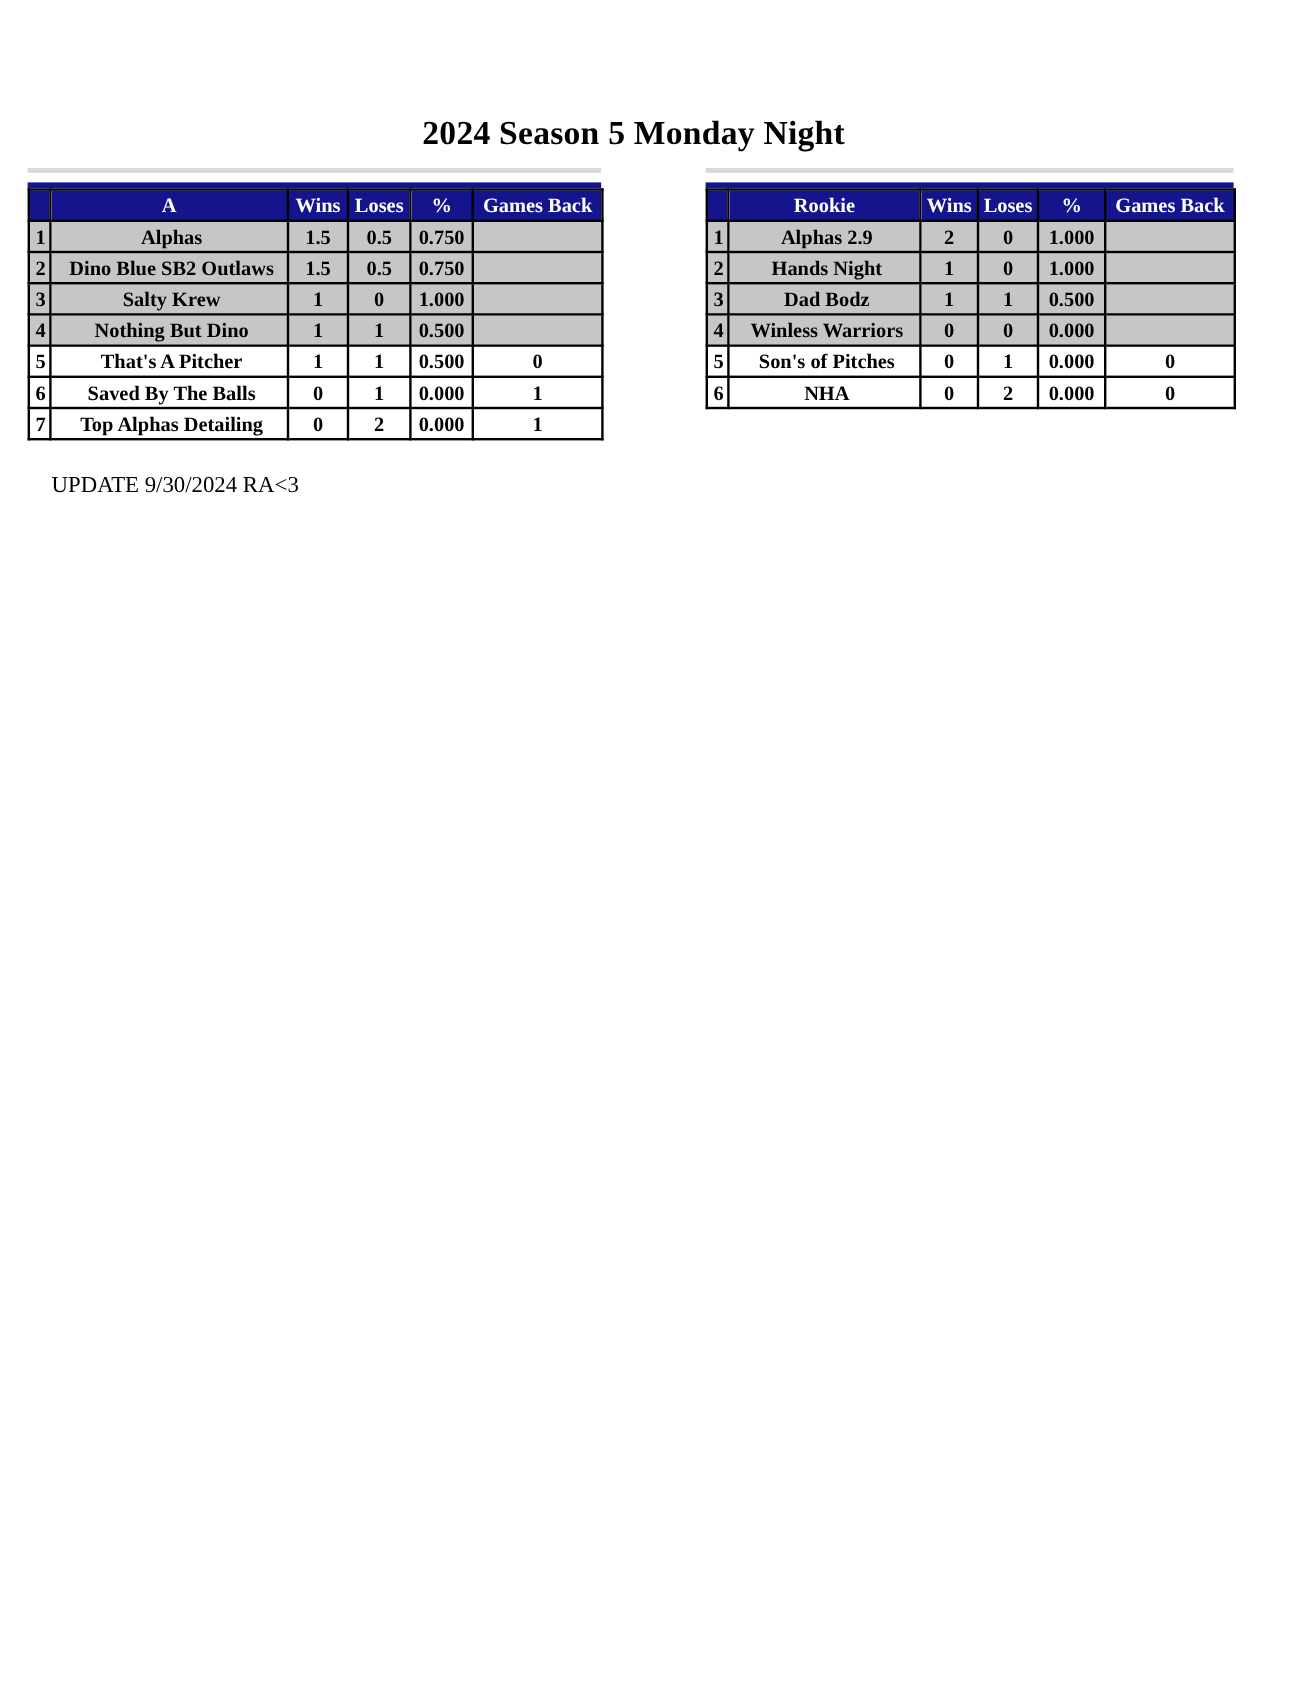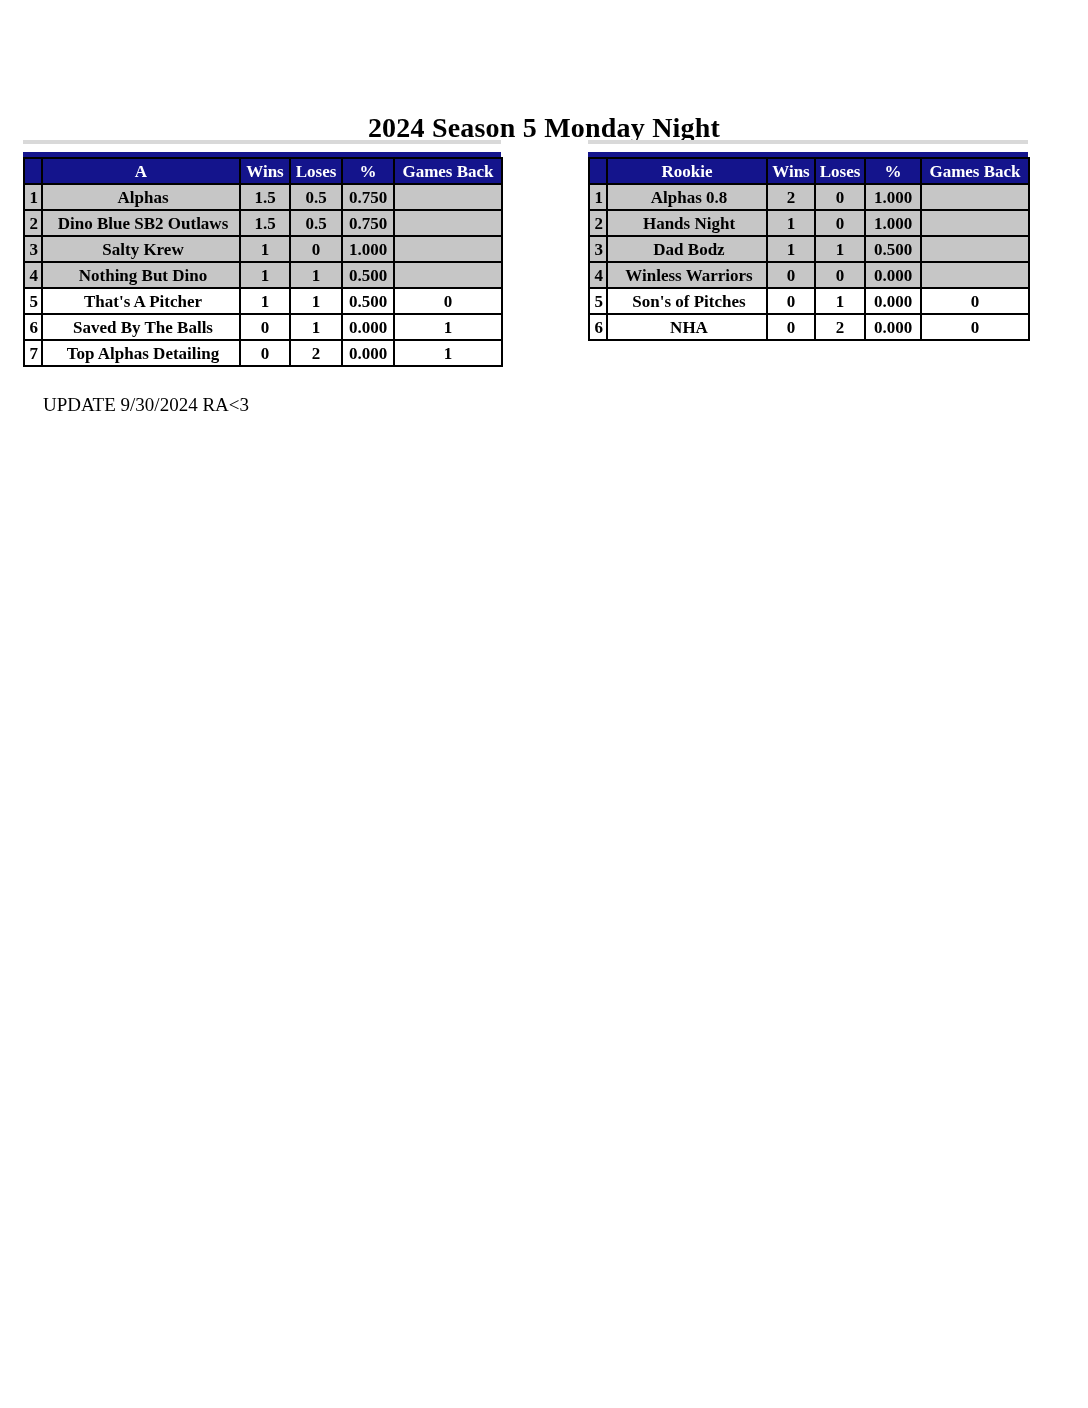--- a/index.html
+++ b/index.html
@@ -19,21 +19,21 @@
     font-family:"Liberation Serif", serif;
     font-weight:bold;
     color:#000;
     overflow:hidden;
   }
   .title{
     position:absolute;
     top:96px;
     left:0;
     width:1056px;
-    margin:16px;
+    margin:0;
     text-align:center;
     font-size:28px;
     font-weight:bold;
     letter-spacing:0.2px;
   }
   .table-wrap{position:absolute;top:140px;}
   .table-wrap.left{left:23px;width:478px;}
   .table-wrap.right{left:588px;width:440px;}
   .gridline-strip{height:4px;background:var(--gridline-strip);margin-bottom:8px;}
   .navy-strip{height:5px;background:var(--header-bg);}
@@ -196,21 +196,21 @@
           <th class="c-team">Rookie</th>
           <th>Wins</th>
           <th>Loses</th>
           <th>%</th>
           <th>Games Back</th>
         </tr>
       </thead>
       <tbody>
           <tr class="shaded">
             <td class="c-rank">1</td>
-            <td class="c-team">Alphas 0.8</td>
+            <td class="c-team">Alphas 2.9</td>
             <td class="c-num">2</td>
             <td class="c-num">0</td>
             <td class="c-num">1.000</td>
             <td class="c-num"></td>
           </tr>
           <tr class="shaded">
             <td class="c-rank">2</td>
             <td class="c-team">Hands Night</td>
             <td class="c-num">1</td>
             <td class="c-num">0</td>

